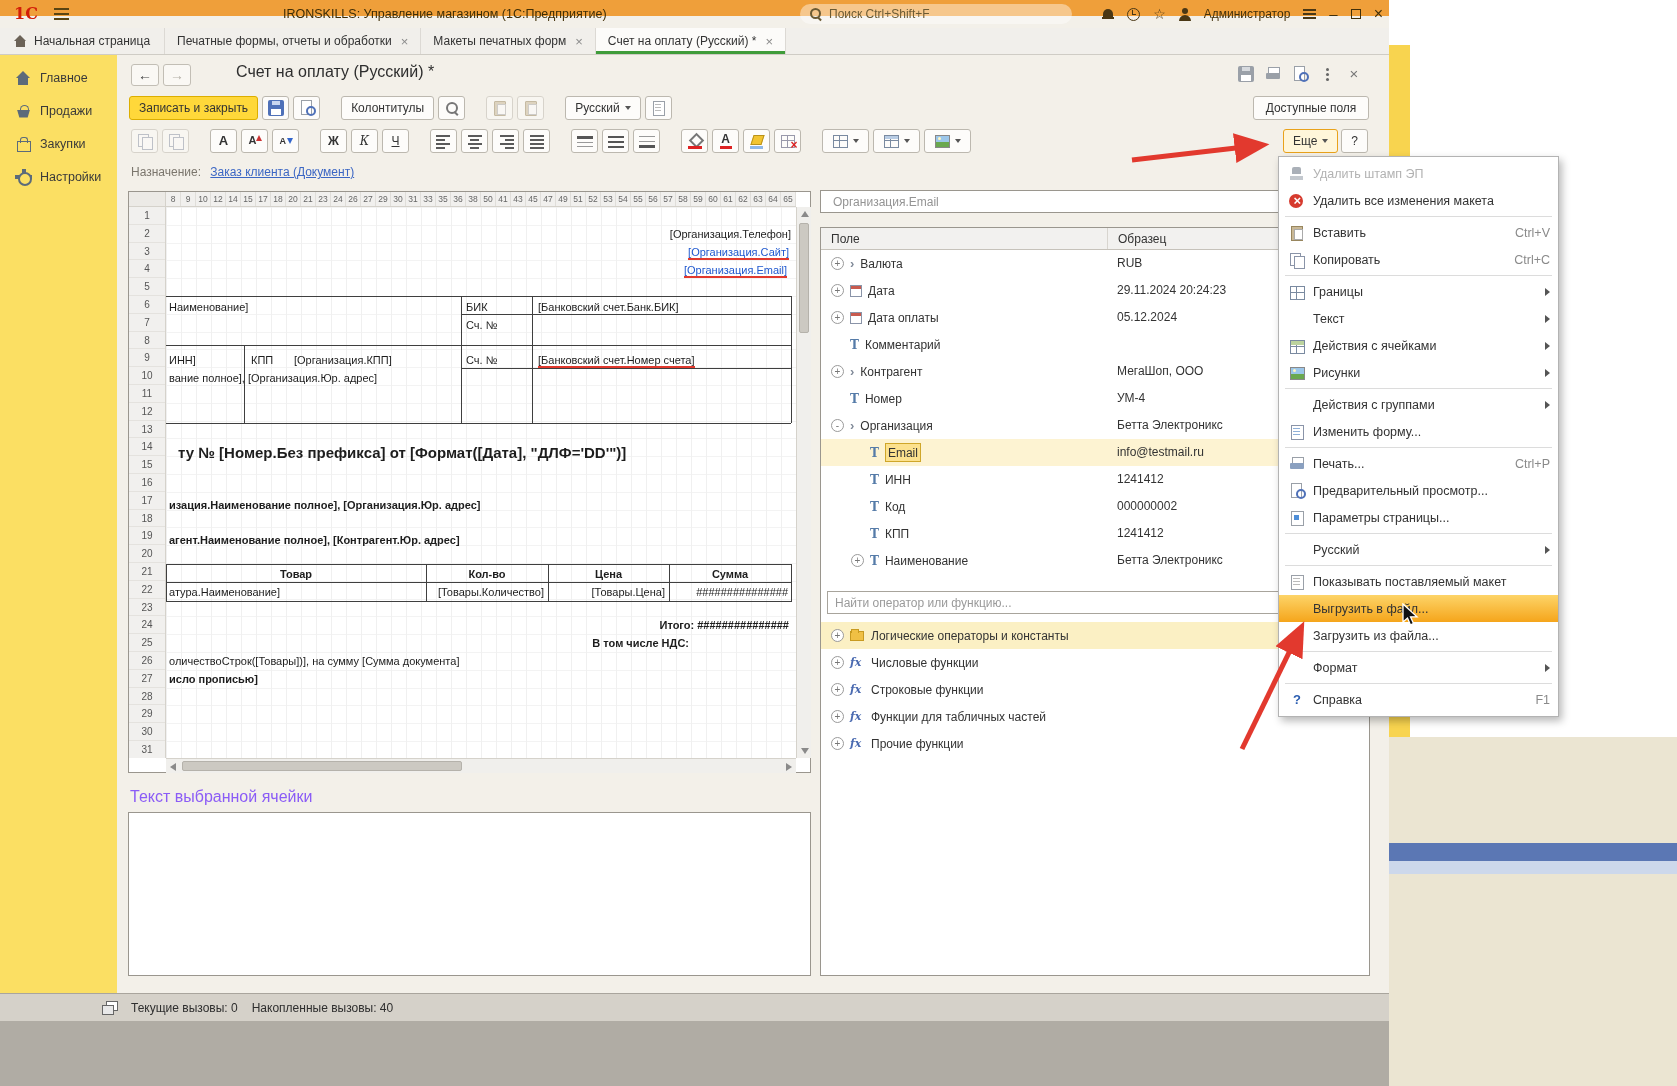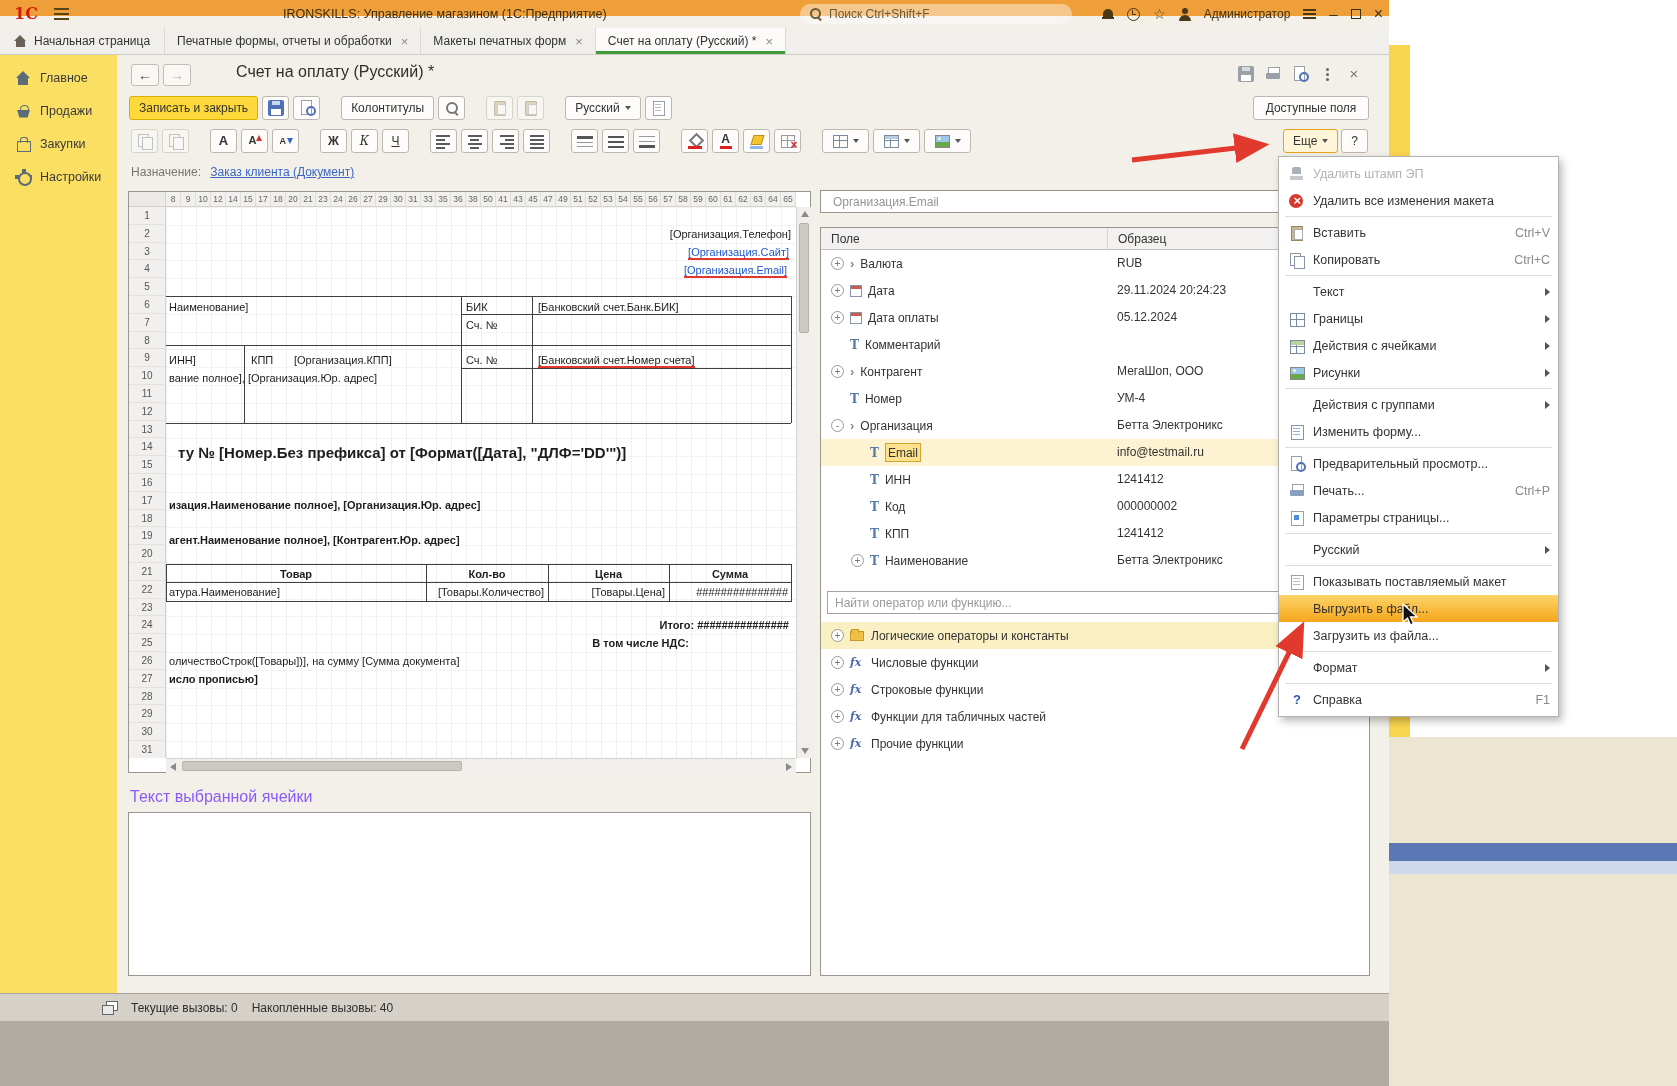--- a/index.html
+++ b/index.html
@@ -745,30 +745,30 @@
         <span class="mlabel">Вставить</span>
         <span class="mshort">Ctrl+V</span>
       </div>
       <div class="mitem">
         <span class="mi mi-copy"></span>
         <span class="mlabel">Копировать</span>
         <span class="mshort">Ctrl+C</span>
       </div>
       <div class="msep"></div>
       <div class="mitem">
+        <span class="mi mi-borders"></span>
+        <span class="mlabel">Границы</span>
+        <span class="msub"></span>
+      </div>
+      <div class="mitem">
         <span class="mi"></span>
         <span class="mlabel">Текст</span>
         <span class="msub"></span>
       </div>
       <div class="mitem">
-        <span class="mi mi-borders"></span>
-        <span class="mlabel">Границы</span>
-        <span class="msub"></span>
-      </div>
-      <div class="mitem">
         <span class="mi mi-cells"></span>
         <span class="mlabel">Действия с ячейками</span>
         <span class="msub"></span>
       </div>
       <div class="mitem">
         <span class="mi mi-picture"></span>
         <span class="mlabel">Рисунки</span>
         <span class="msub"></span>
       </div>
       <div class="msep"></div>
@@ -776,27 +776,27 @@
         <span class="mi"></span>
         <span class="mlabel">Действия с группами</span>
         <span class="msub"></span>
       </div>
       <div class="mitem">
         <span class="mi mi-form"></span>
         <span class="mlabel">Изменить форму...</span>
       </div>
       <div class="msep"></div>
       <div class="mitem">
-        <span class="mi mi-preview"></span>
-        <span class="mlabel">Предварительный просмотр...</span>
-      </div>
-      <div class="mitem">
         <span class="mi mi-print"></span>
         <span class="mlabel">Печать...</span>
         <span class="mshort">Ctrl+P</span>
+      </div>
+      <div class="mitem">
+        <span class="mi mi-preview"></span>
+        <span class="mlabel">Предварительный просмотр...</span>
       </div>
       <div class="mitem">
         <span class="mi mi-pagesetup"></span>
         <span class="mlabel">Параметры страницы...</span>
       </div>
       <div class="msep"></div>
       <div class="mitem">
         <span class="mi"></span>
         <span class="mlabel">Русский</span>
         <span class="msub"></span>

